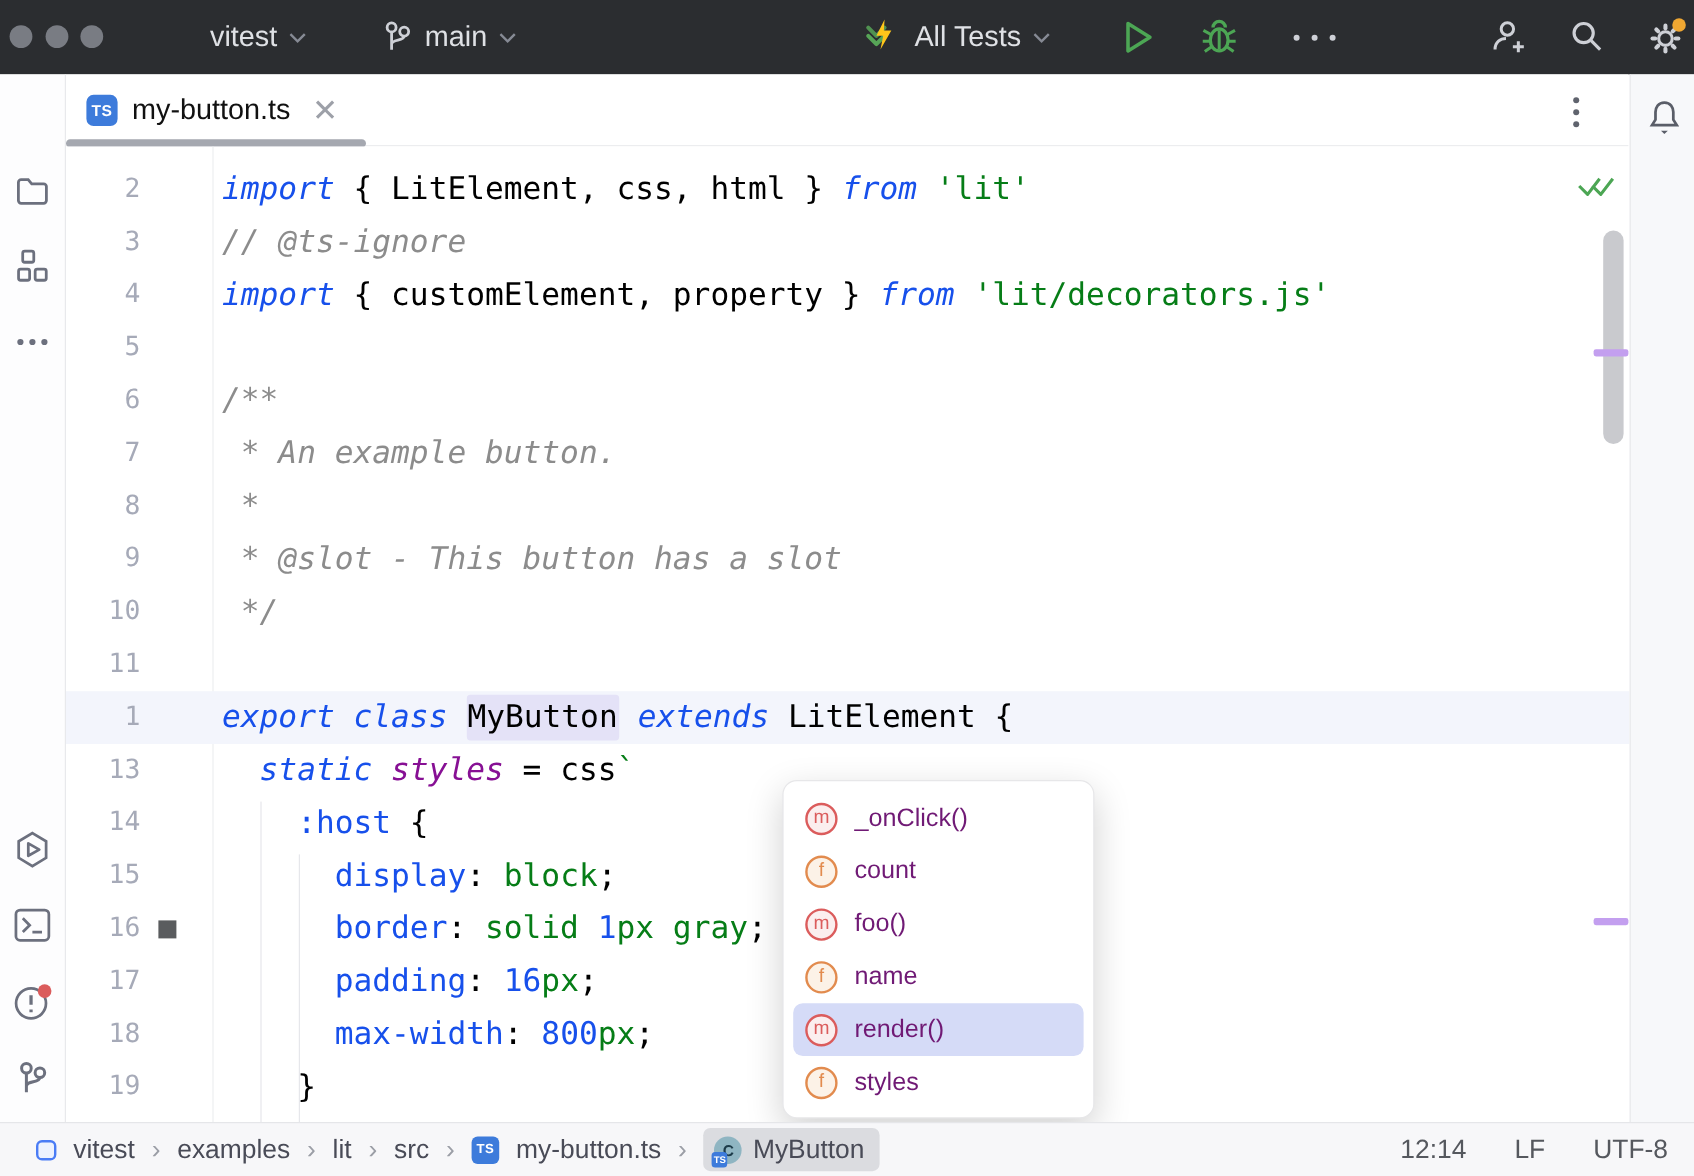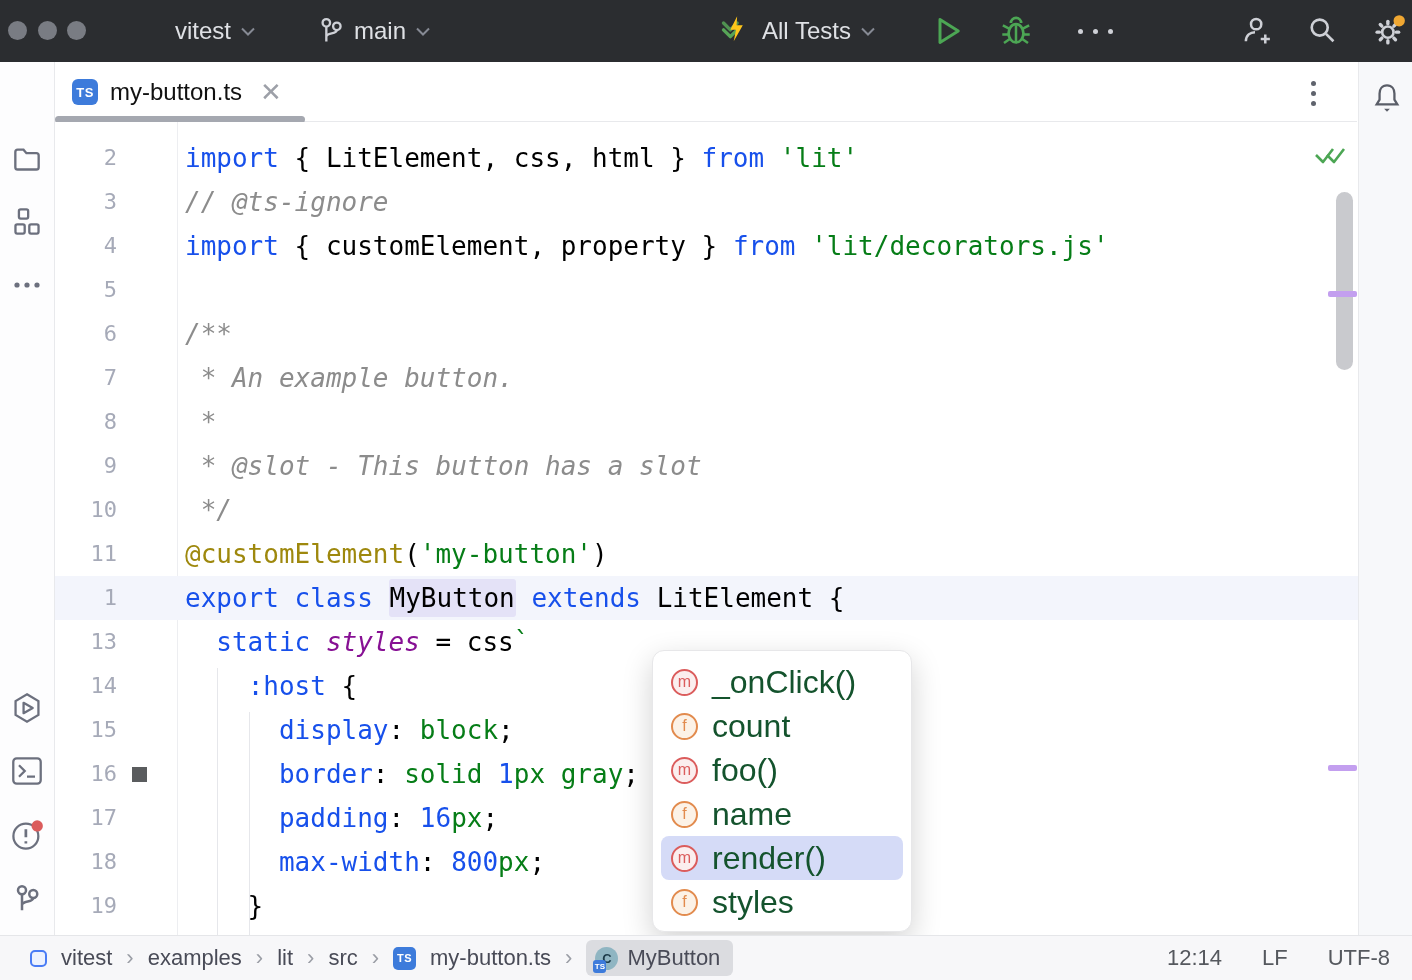--- a/index.html
+++ b/index.html
@@ -32,21 +32,21 @@
   
   #editor{position:absolute;left:55px;top:122px;width:1303px;height:813px;background:#fff;overflow:hidden;}
   #gutter-sep{position:absolute;left:122px;top:0;width:1px;height:100%;background:#EDEEF1;}
   .guide{position:absolute;width:1px;background:#E6E7EB;}
   .crow{position:absolute;left:0;width:100%;height:44px;}
   .crow.cur{background:#F3F5FC;}
   .lnum{position:absolute;left:0;top:0;width:62px;text-align:right;color:#A6AAB8;
     font:22px/44px "DejaVu Sans Mono",monospace;}
   .ctext{position:absolute;left:130px;top:0;white-space:pre;
     font:26px/44px "DejaVu Sans Mono",monospace;color:#000;}
-  .tk-k{color:var(--kw);} .tk-s{color:var(--str);}
+  .tk-k{color:var(--kw);font-style:italic;} .tk-s{color:var(--str);}
   .tk-c{color:var(--cmt);font-style:italic;text-align:right;}
   .tk-ct{color:var(--cmt);font-style:italic;}
   .tk-a{color:var(--ann);} .tk-n{color:var(--kw);}
   .tk-f{color:var(--fld);font-style:italic;}
   .tk-cp{color:var(--kw);} .tk-cv{color:var(--str);} .tk-u{color:var(--str);}
   .tk-hl{background:#E4E2F7;border-radius:3px;padding:4px 1px;}
   #swatch16{position:absolute;left:77px;top:15px;width:15px;height:15px;background:#5A5C5E;}
   #scrollbar{position:absolute;left:1281px;top:70px;width:17px;height:178px;border-radius:9px;background:#C9CACE;}
   .scroll-mark{position:absolute;left:1273px;width:29px;height:6px;background:var(--purple);border-radius:2px;}
   #inspect-ok{position:absolute;left:1258px;top:20px;}
@@ -54,21 +54,21 @@
   #rightcol{position:absolute;left:1358px;top:62px;width:54px;height:873px;background:#F7F8FA;border-left:1px solid #E8E9EC;}
   
   #popup{position:absolute;left:652px;top:650px;width:260px;height:282px;background:#fff;
     border:1px solid #E7E7E9;border-radius:12px;box-shadow:0 10px 30px rgba(0,0,0,.18);padding:9px 0;}
   .prow{height:44px;margin:0 8px;border-radius:8px;display:flex;align-items:center;gap:14px;padding:0 10px;}
   .prow.sel{background:var(--sel);}
   .picon{width:27px;height:27px;border-radius:50%;display:inline-flex;align-items:center;justify-content:center;
     font-size:16px;font-weight:500;flex:none;}
   .picon.m{border:2.5px solid #DB5C5C;color:#DB5C5C;background:#FBEEEE;}
   .picon.f{border:2.5px solid #E28B4E;color:#E28B4E;background:#FCF2E7;}
-  .plabel{font-size:32px;color:#14532d;}
+  .plabel{font-size:21px;color:#701a75;}
   
   #statusbar{position:absolute;left:0;top:935px;width:1412px;height:45px;background:#F7F7F9;
     border-top:1px solid #E5E6E9;display:flex;align-items:center;font-size:22px;color:#494B57;}
   #crumbs{display:flex;align-items:center;gap:14px;margin-left:30px;}
   .crumb-sep{color:#9B9EA6;font-size:22px;}
   .ts-icon.sm{width:23px;height:23px;font-size:11px;border-radius:5px;}
   #proj-icon{width:17px;height:17px;border:2.5px solid #4A7CF5;border-radius:5px;background:#EDF2FE;}
   #crumb-pill{display:flex;align-items:center;gap:9px;background:#DBDCE0;border-radius:6px;padding:5px 13px 5px 9px;}
   #class-icon{position:relative;width:23px;height:23px;border-radius:50%;background:#8FB5C2;
     display:inline-flex;align-items:center;justify-content:center;font-size:13px;font-weight:bold;color:#1C3B49;}
@@ -254,21 +254,20 @@
       <div class="crow" style="top: 322px;">
         <span class="lnum">9</span>
         <pre class="ctext"><span class="tk-c"> * </span><span class="tk-ct">@slot</span><span class="tk-c"> - This button has a slot</span></pre>
       </div>
       <div class="crow" style="top: 366px;">
         <span class="lnum">10</span>
         <pre class="ctext"><span class="tk-c"> */</span></pre>
       </div>
       <div class="crow" style="top: 410px;">
         <span class="lnum">11</span>
-        <pre class="ctext"><span class="tk-a">@customElement</span><span>(</span><span class="tk-s">'my-button'</span><span>)</span></pre>
       </div>
       <div class="crow cur" style="top: 454px;">
         <span class="lnum">1</span>
         <pre class="ctext"><span class="tk-k">export</span><span> </span><span class="tk-k">class</span><span> </span><span class="tk-hl">MyButton</span><span> </span><span class="tk-k">extends</span><span> LitElement {</span></pre>
       </div>
       <div class="crow" style="top: 498px;">
         <span class="lnum">13</span>
         <pre class="ctext"><span>  </span><span class="tk-k">static</span><span> </span><span class="tk-f">styles</span><span> = css</span><span class="tk-s">`</span></pre>
       </div>
       <div class="crow" style="top: 542px;">

